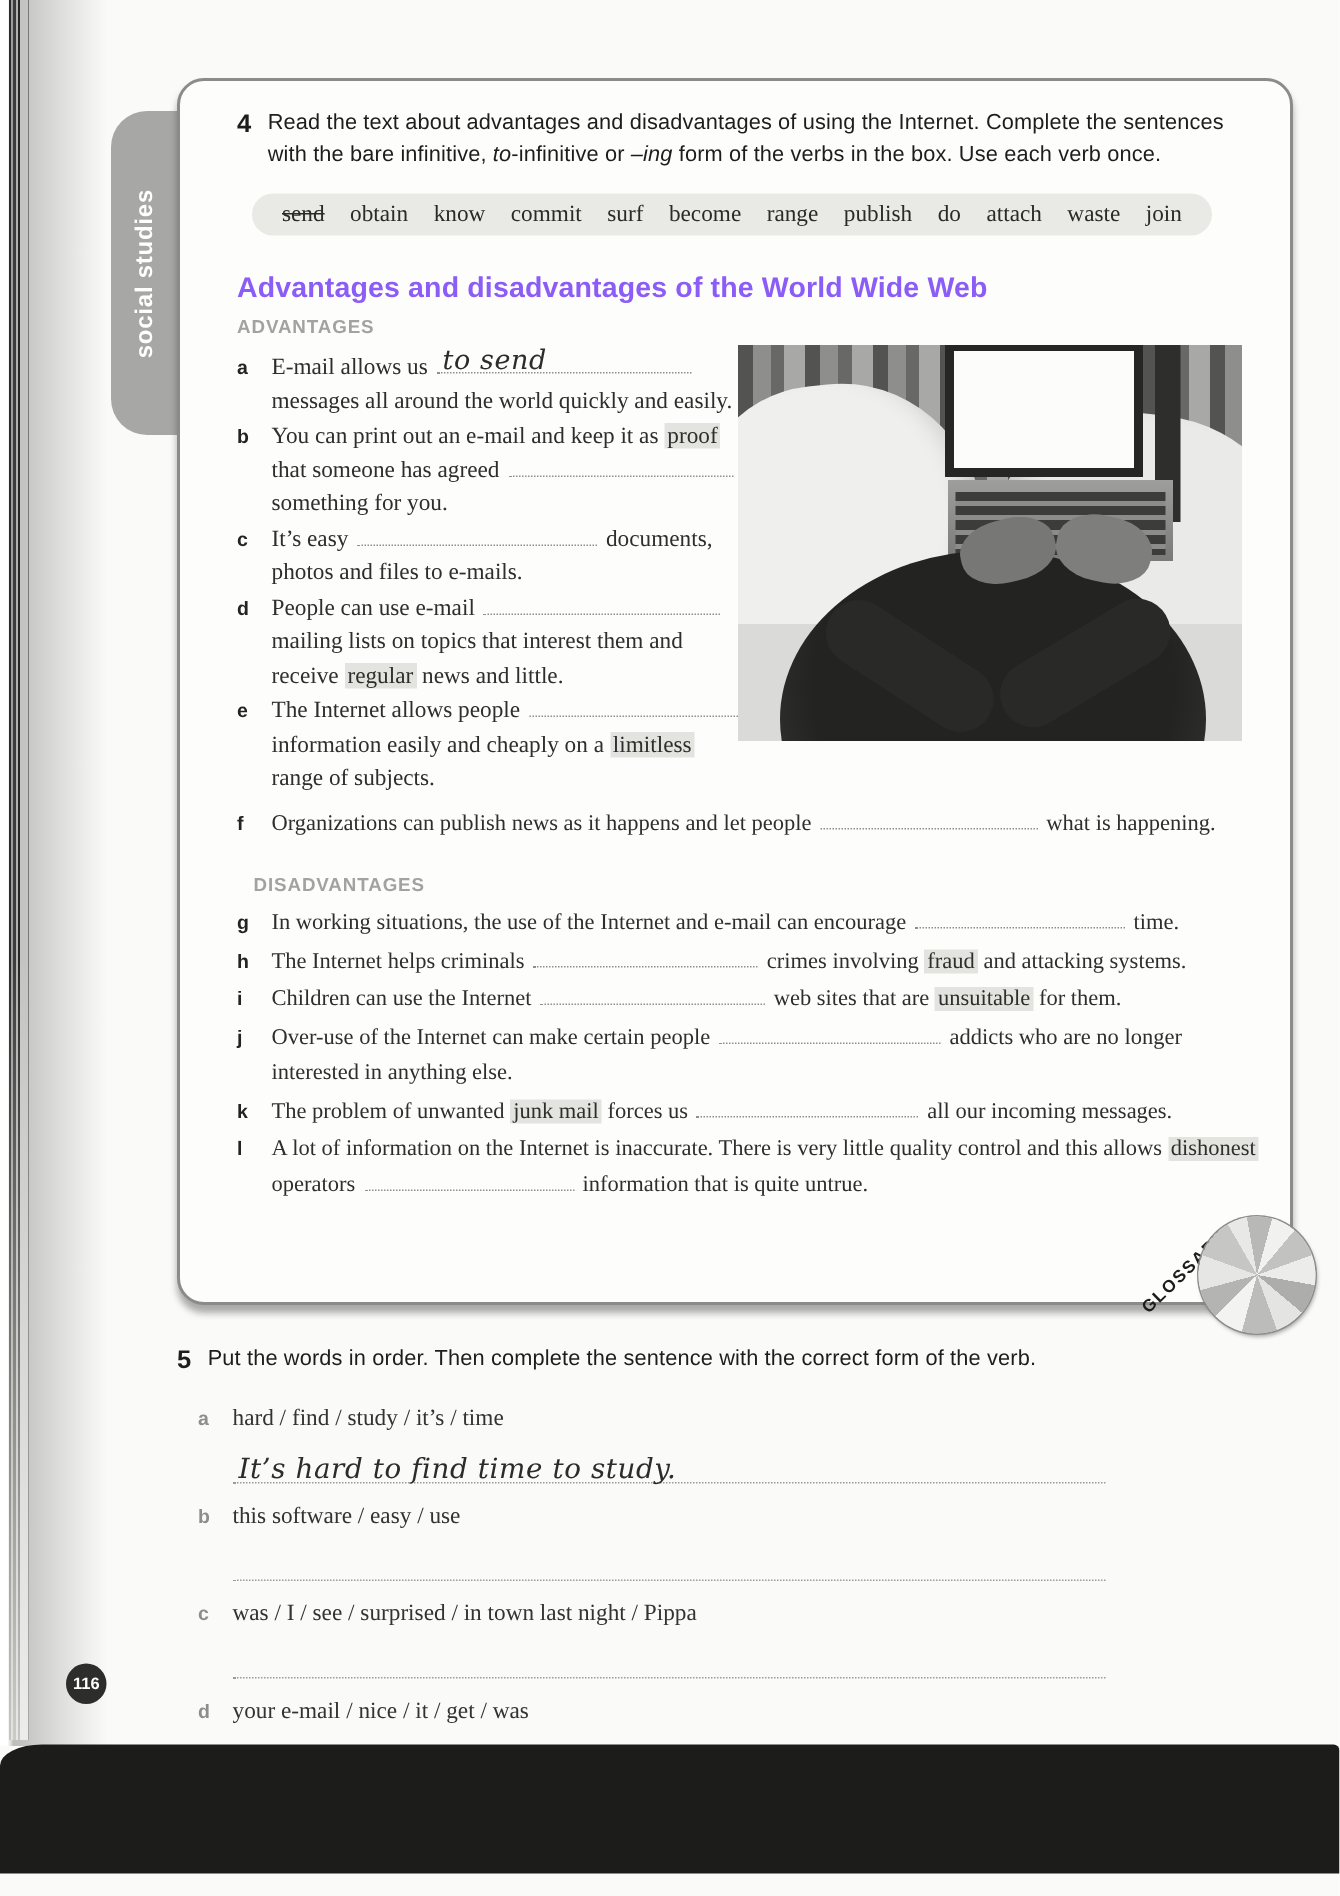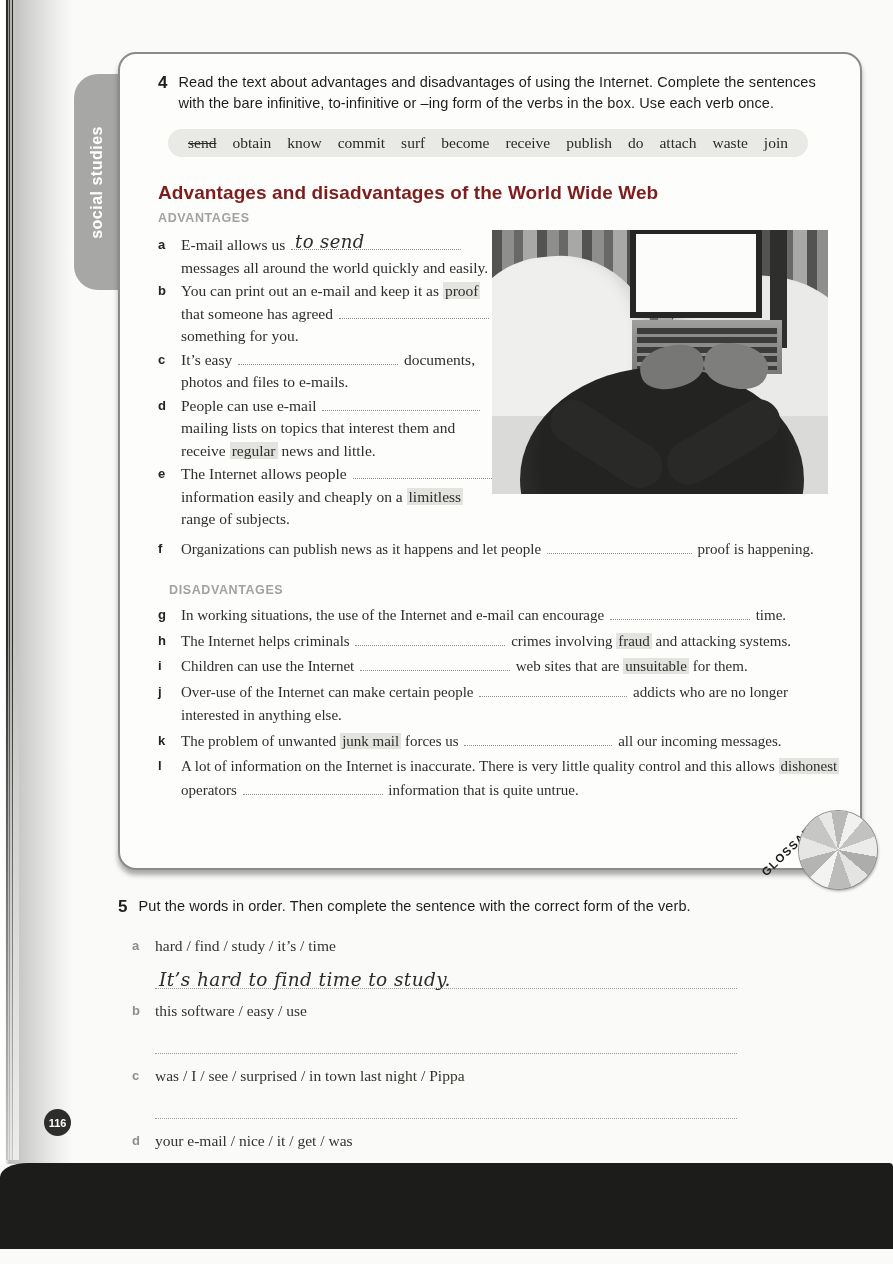--- a/index.html
+++ b/index.html
@@ -19,28 +19,28 @@
   .tab span{writing-mode:vertical-rl;transform:rotate(180deg);color:#ffffff;font-weight:bold;font-size:16px;letter-spacing:.5px;}
 
   
   .card{position:absolute;left:118px;top:52px;width:744px;height:818px;background:#fdfdfc;
     border:2px solid var(--card-border,#8b8b89);border-radius:18px;box-sizing:border-box;
     box-shadow:0 5px 5px rgba(70,70,70,.45);padding:18px 18px 0 38px;}
 
   .ex-head{display:flex;gap:11px;}
   .ex-num{font-weight:bold;font-size:17px;line-height:21px;}
   .ex-instr{font-size:14.5px;line-height:21px;max-width:648px;letter-spacing:.1px;}
-  .it{}
+  .it{font-style:italic;}
 
   .verb-box{margin:15px 0 0 10px;width:600px;background:#e9e9e5;border-radius:15px;
     padding:5px 20px;display:flex;justify-content:space-between;
     font-family:"Liberation Serif",serif;font-size:15.5px;color:#2a2a28;}
   .strike{text-decoration:line-through;}
 
-  .r-title{margin:25px 0 0 0;font-size:19px;font-weight:bold;letter-spacing:.1px;color:#7f1d1d;}
+  .r-title{margin:25px 0 0 0;font-size:19px;font-weight:bold;letter-spacing:.1px;color:#8b5cf6;}
   .sec-label{margin-top:7px;font-size:12.5px;font-weight:bold;color:#a2a2a0;letter-spacing:.6px;}
   .sec-label.dis{margin-top:22px;padding-left:11px;}
 
   .adv-col{width:342px;margin-top:9px;}
   .full-list{margin-top:7px;max-width:688px;}
   .r-item{display:flex;gap:11px;margin-bottom:1px;font-family:"Liberation Serif",serif;color:#2e2e2c;}
   .adv-col .r-item{font-size:15.5px;line-height:22.5px;}
   .full-list .r-item{font-size:15px;line-height:23.5px;margin-bottom:2px;}
   .r-letter{font-family:"Liberation Sans",sans-serif;font-weight:bold;font-size:13px;line-height:22px;width:12px;flex:0 0 12px;color:#232321;}
   .r-text{flex:1;}
@@ -115,21 +115,21 @@
       <div class="ex-instr"><span>Read the text about advantages and disadvantages of using the Internet. Complete the sentences with the bare infinitive, </span><span class="it">to</span><span>-infinitive or </span><span class="it">–ing</span><span> form of the verbs in the box. Use each verb once.</span></div>
     </div>
 
     <div class="verb-box">
         <span class="vb-word strike">send</span>
         <span class="vb-word">obtain</span>
         <span class="vb-word">know</span>
         <span class="vb-word">commit</span>
         <span class="vb-word">surf</span>
         <span class="vb-word">become</span>
-        <span class="vb-word">receive</span>
+        <span class="vb-word">range</span>
         <span class="vb-word">publish</span>
         <span class="vb-word">do</span>
         <span class="vb-word">attach</span>
         <span class="vb-word">waste</span>
         <span class="vb-word">join</span>
       </div>
 
     <h2 class="r-title">Advantages and disadvantages of the World Wide Web</h2>
     <div class="sec-label">ADVANTAGES</div>
 
@@ -151,21 +151,21 @@
           <div class="r-text"><span>People can use e-mail </span><span class="blank" style="width: 158px;"></span><span> mailing lists on topics that interest them and receive </span><span class="hl">regular</span><span> news and little.</span></div>
         </div>
         <div class="r-item">
           <span class="r-letter">e</span>
           <div class="r-text"><span>The Internet allows people </span><span class="blank" style="width: 145px;"></span><span> information easily and cheaply on a </span><span class="hl">limitless</span><span> range of subjects.</span></div>
         </div>
       </div>
     <div class="full-list">
         <div class="r-item">
           <span class="r-letter">f</span>
-          <div class="r-text"><span>Organizations can publish news as it happens and let people </span><span class="blank" style="width: 145px;"></span><span> proof is happening.</span></div>
+          <div class="r-text"><span>Organizations can publish news as it happens and let people </span><span class="blank" style="width: 145px;"></span><span> what is happening.</span></div>
         </div>
       </div>
 
     <div class="sec-label dis">DISADVANTAGES</div>
     <div class="full-list">
         <div class="r-item">
           <span class="r-letter">g</span>
           <div class="r-text"><span>In working situations, the use of the Internet and e-mail can encourage </span><span class="blank" style="width: 140px;"></span><span> time.</span></div>
         </div>
         <div class="r-item">

